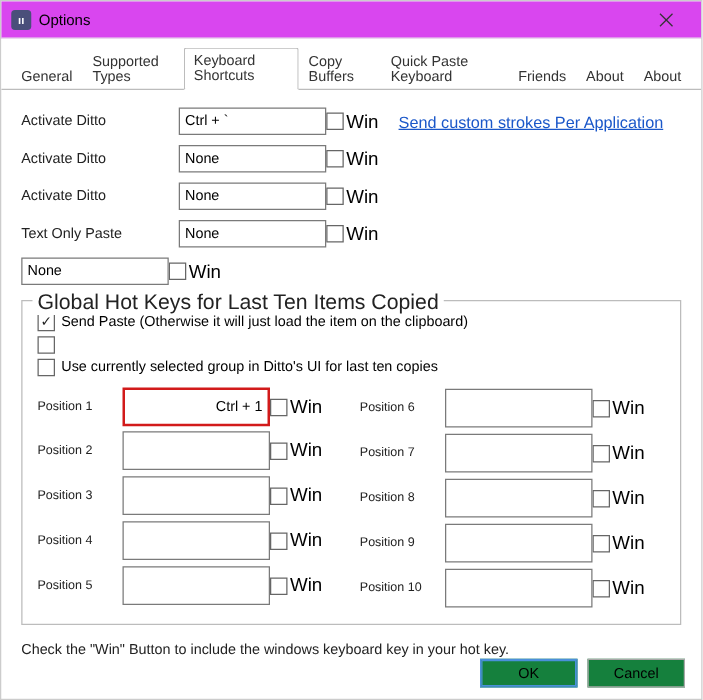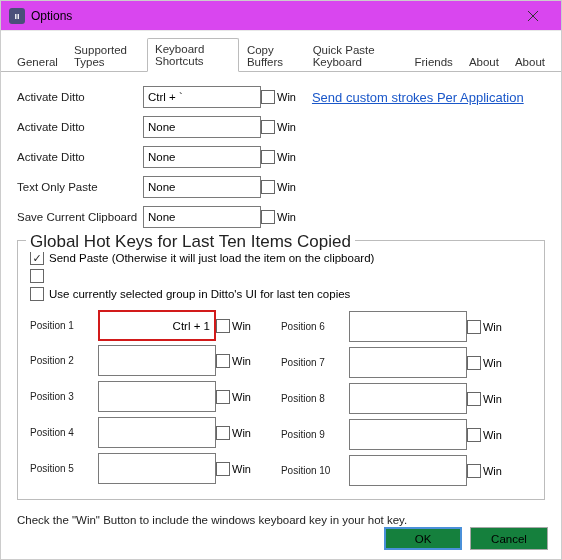--- a/index.html
+++ b/index.html
@@ -90,21 +90,21 @@
     display: flex;
     align-items: center;
     margin-left: 0;
   }
   .win-cb {
     width: 14px; height: 14px;
     border: 1px solid #666;
     background: #fff;
     margin: 0 2px 0 0;
   }
-  .wincell span { font-size: 11px; }
+  .wincell span { font-size: 15px; }
   .link {
     color: #1a57c9;
     text-decoration: underline;
     font-size: 13px;
     margin-left: 16px;
     cursor: pointer;
   }
   .groupbox {
     border: 1px solid #bcbcbc;
     margin-top: 12px;
@@ -253,21 +253,20 @@
   </div>
   <div class="row">
     <div class="row-label">Text Only Paste</div>
     <input class="hk-input" value="None" style="">
     <div class="wincell">
         <div class="win-cb"></div>
         <span>Win</span>
       </div>
   </div>
   <div class="row">
-    <div class="row-label">Save Current Clipboard</div>
     <input class="hk-input" value="None" style="">
     <div class="wincell">
         <div class="win-cb"></div>
         <span>Win</span>
       </div>
   </div>
 
   <div class="groupbox">
     <div class="group-legend">Global Hot Keys for Last Ten Items Copied</div>
 

